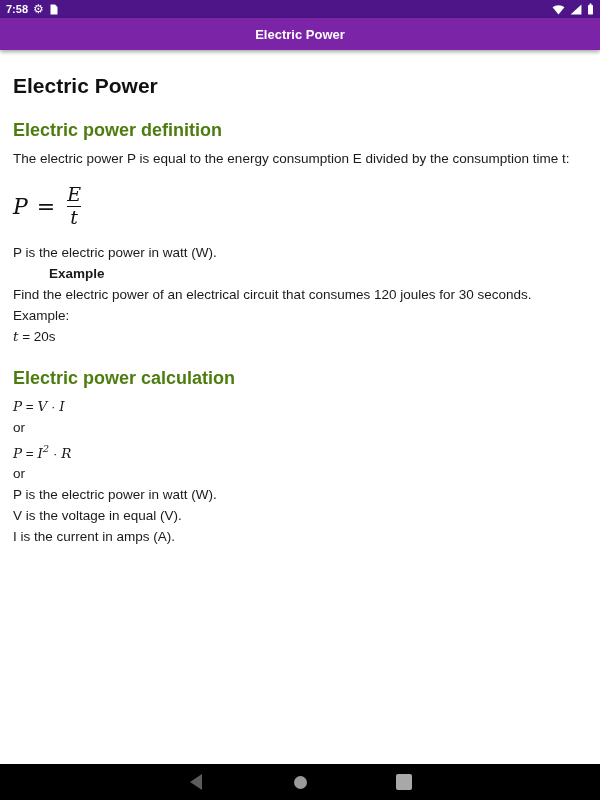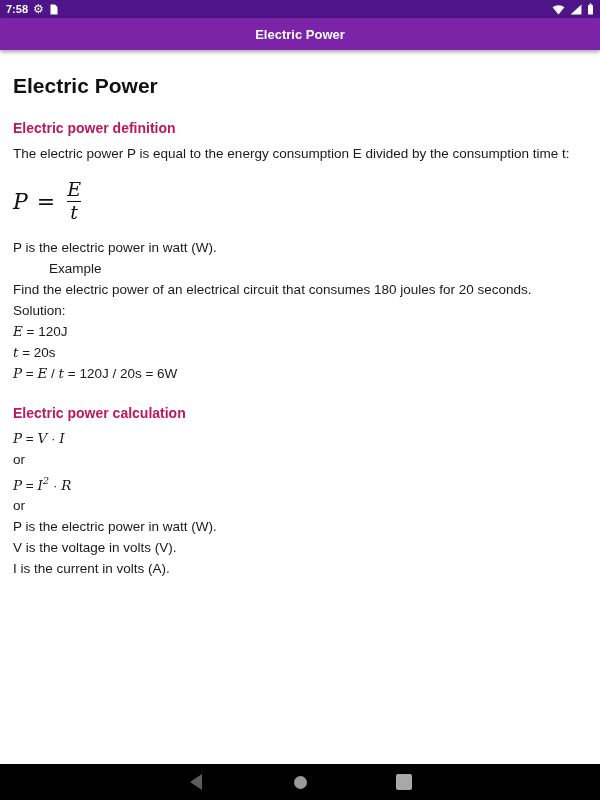--- a/index.html
+++ b/index.html
@@ -24,23 +24,23 @@
     display:flex; align-items:center; justify-content:center;
     font-size:13px; font-weight:bold;
     box-shadow:0 2px 4px rgba(0,0,0,0.35);
     position:relative; z-index:2;
   }
   
   .content {
     height:714px; overflow:hidden; padding:0 13px;
   }
   h1 { font-size:21px; margin:24px 0 0 0; color:#111; }
-  h3 { font-size:14px; margin:22px 0 8px 0; color:#be185d; }
+  h3 { font-size:18px; margin:22px 0 8px 0; color:#4d7c0f; }
   p  { font-size:13.5px; margin:2px 0; line-height:19px; }
-  .bold { font-weight:normal;padding-left:36px; }
+  .bold { font-weight:bold;padding-left:36px; }
   
   .math-line .var, .formula .var {
     font-family:"DejaVu Serif", serif; font-style:italic;
   }
   .math-line sup {
     font-family:"DejaVu Serif", serif; font-style:italic;
     font-size:10px;
   }
   .formula {
     font-family:"DejaVu Serif", serif; font-style:italic;
@@ -111,38 +111,36 @@
     <span class="frac">
       <span class="num var">E</span>
       <span class="den var">t</span>
     </span>
   </div>
 
   <p>P is the electric power in watt (W).</p>
 
   <p class="bold">Example</p>
 
-  <p>Find the electric power of an electrical circuit that consumes 180 joules for 20 seconds.</p>
+  <p>Find the electric power of an electrical circuit that consumes 120 joules for 30 seconds.</p>
 
-  <p>Solution:</p>
+  <p>Example:</p>
 
-  <p class="math-line"><span class="var">E</span><span> = 120J</span></p>
   <p class="math-line"><span class="var">t</span><span> = 20s</span></p>
-  <p class="math-line"><span class="var">P</span><span> = </span><span class="var">E</span><span> / </span><span class="var">t</span><span> = 120J / 20s = 6W</span></p>
 
   <h3>Electric power calculation</h3>
 
   <p class="math-line"><span class="var">P</span><span> = </span><span class="var">V</span><span> · </span><span class="var">I</span></p>
   <p class="math-line"><span>or</span></p>
   <p class="math-line"><span class="var">P</span><span> = </span><span class="var">I</span><sup>2</sup><span> · </span><span class="var">R</span></p>
   <p class="math-line"><span>or</span></p>
 
   <p>P is the electric power in watt (W).</p>
-  <p>V is the voltage in volts (V).</p>
-  <p>I is the current in volts (A).</p>
+  <p>V is the voltage in equal (V).</p>
+  <p>I is the current in amps (A).</p>
 
 </div>
 
 <div class="nav-bar">
   <div class="nav-btn">
     <svg width="16" height="18" viewBox="0 0 16 18">
         <polygon points="14,1 2,9 14,17" fill="#5c5c5c"></polygon>
       </svg>
   </div>
   <div class="nav-btn">

